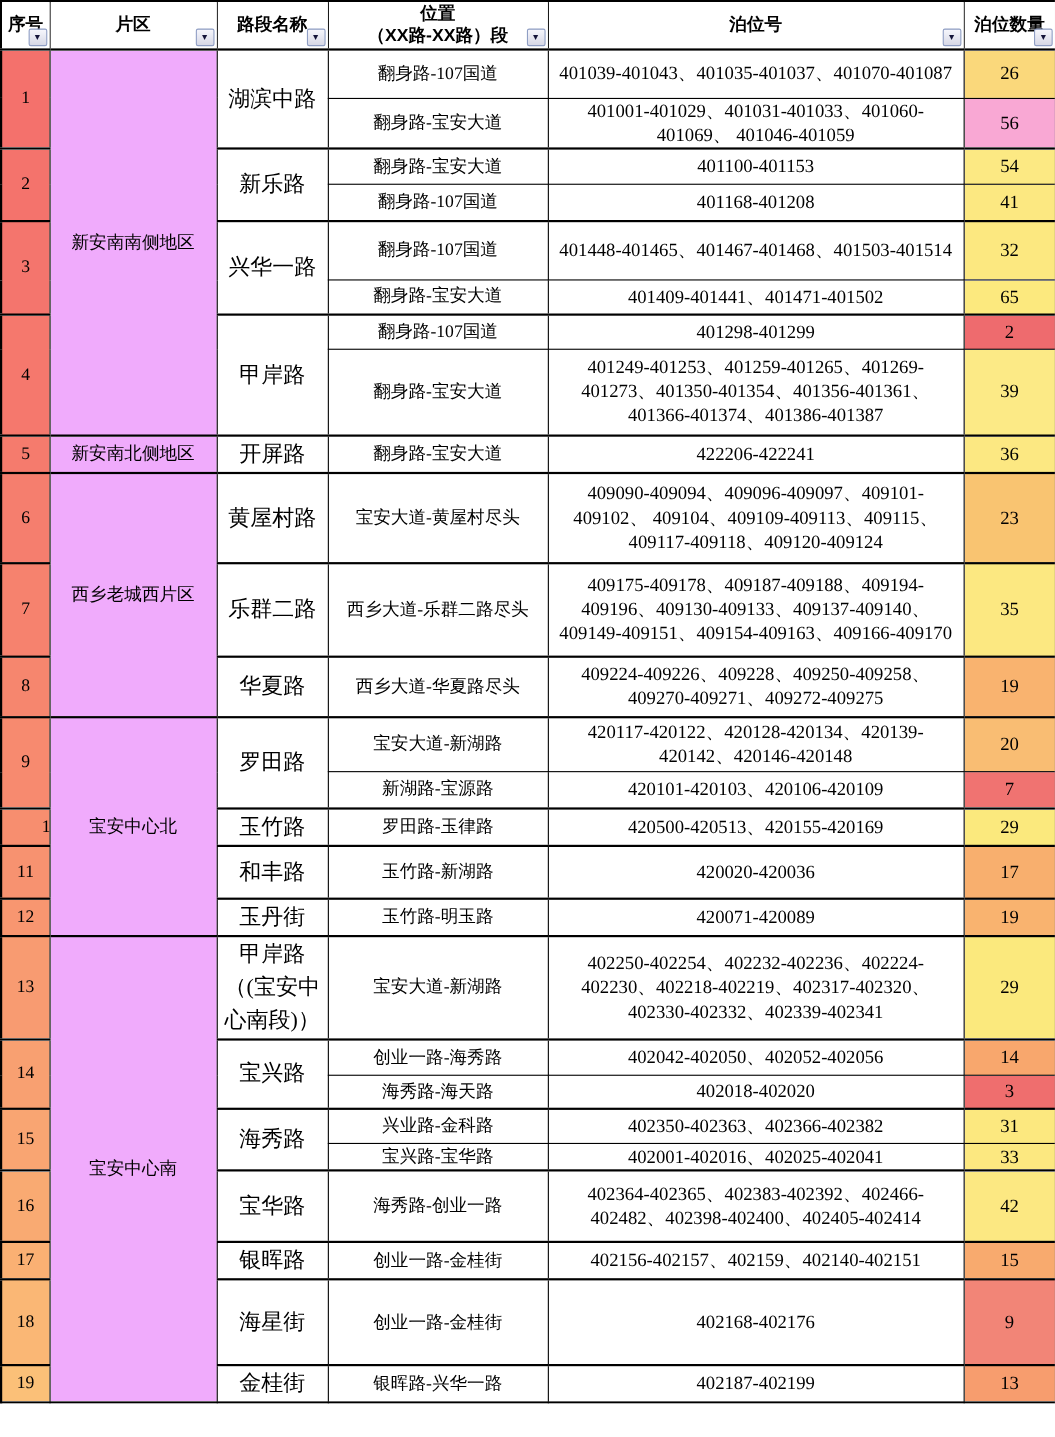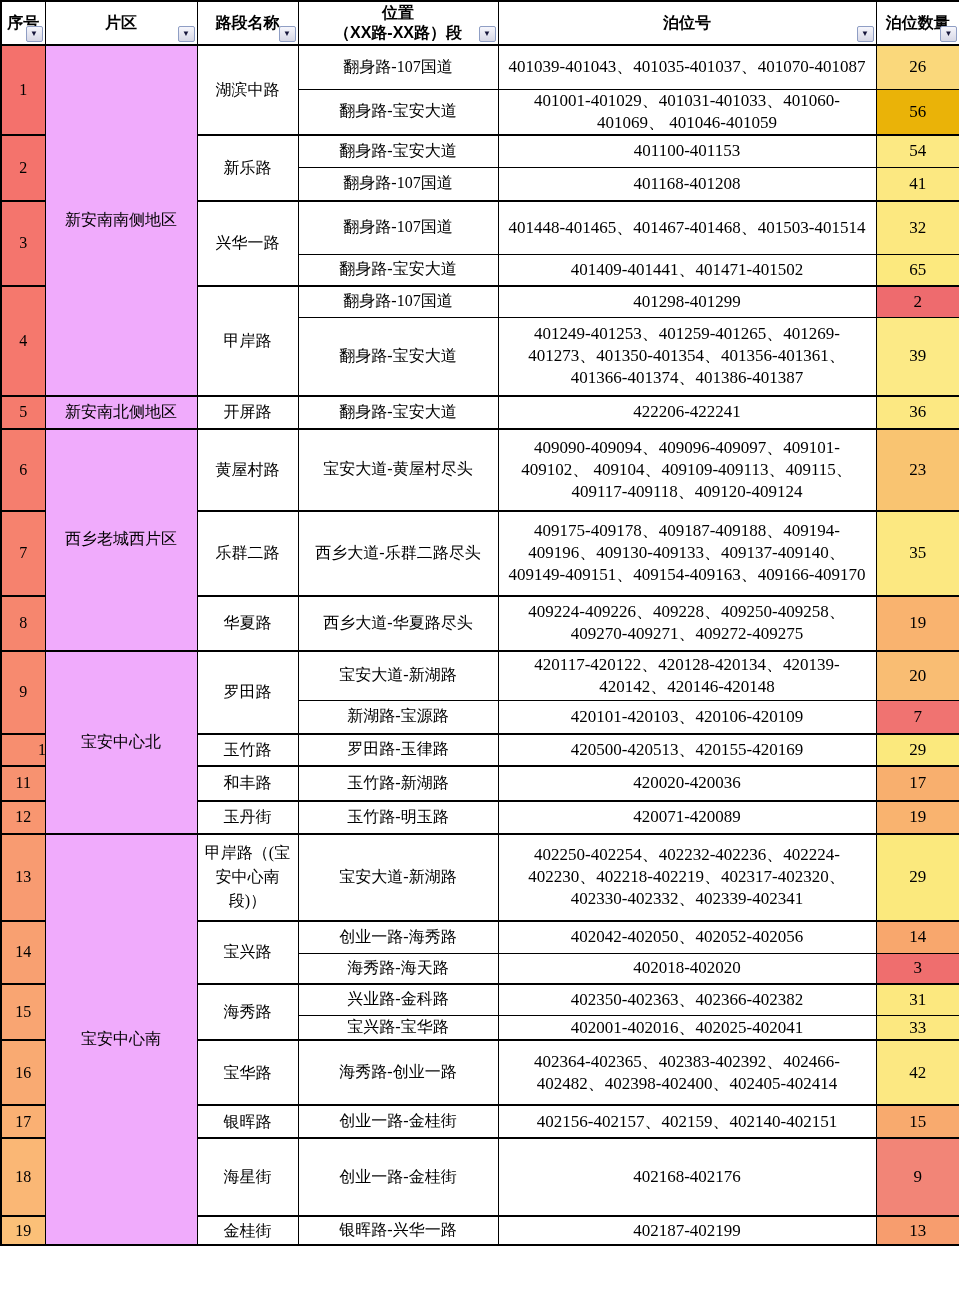--- a/index.html
+++ b/index.html
@@ -10,21 +10,21 @@
   table{border-collapse:collapse;table-layout:fixed;width:959px;border:2px solid #000;
         font-family:"Liberation Serif","DejaVu Serif",serif;color:#000;}
   th,td{border:1px solid #000;text-align:center;vertical-align:middle;
         padding:1px 4px;overflow:hidden;box-sizing:border-box;}
   thead tr{height:44px;}
   th{font-family:"Liberation Sans","DejaVu Sans",sans-serif;font-size:16px;font-weight:bold;
      position:relative;border-bottom:2px solid #000;background:#fff;line-height:1.25;}
   tr.group-start td{border-top:2px solid #000;}
   td.c-seq{font-size:16px;}
   td.c-area{font-size:16px;background:#f0abfc;}
-  td.c-road{font-size:16px;line-height:1.5;}
+  td.c-road{font-size:20px;line-height:1.5;}
   td.c-loc{font-size:16px;}
   td.c-berths{font-size:17px;line-height:22px;padding:0 6px;}
   td.c-count{font-size:17px;}
   .filter-btn{position:absolute;right:2px;bottom:2px;width:17px;height:16px;
               background:linear-gradient(#f6f6fc,#d7d8e6);border:1px solid #8f9ec4;
               border-radius:2px;display:flex;align-items:center;justify-content:center;
               padding:0;cursor:pointer;}
   .filter-btn .arrow{font-size:8px;color:#15153a;line-height:1;}
 </style>
 </head>
@@ -87,21 +87,21 @@
           <td class="c-seq" rowspan="2" style="background: rgb(244, 113, 108);">1</td>
           <td class="c-area" rowspan="8">新安南南侧地区</td>
           <td class="c-road" rowspan="2">湖滨中路</td>
           <td class="c-loc">翻身路-107国道</td>
           <td class="c-berths">401039-401043、401035-401037、401070-401087</td>
           <td class="c-count" style="background: rgb(250, 216, 123);">26</td>
         </tr>
         <tr style="height: 40px;">
           <td class="c-loc">翻身路-宝安大道</td>
           <td class="c-berths">401001-401029、401031-401033、401060-401069、 401046-401059</td>
-          <td class="c-count" style="background: #eab308;">56</td>
+          <td class="c-count" style="background: #f9a8d4;">56</td>
         </tr>
         <tr class="group-start" style="height: 33px;">
           <td class="c-seq" rowspan="2" style="background: rgb(244, 115, 108);">2</td>
           <td class="c-road" rowspan="2">新乐路</td>
           <td class="c-loc">翻身路-宝安大道</td>
           <td class="c-berths">401100-401153</td>
           <td class="c-count" style="background: rgb(252, 233, 131);">54</td>
         </tr>
         <tr style="height: 33px;">
           <td class="c-loc">翻身路-107国道</td>
@@ -175,21 +175,21 @@
           <td class="c-berths">420101-420103、420106-420109</td>
           <td class="c-count" style="background: rgb(240, 115, 113);">7</td>
         </tr>
         <tr class="group-start" style="height: 32px;">
           <td class="c-seq" style="background: rgb(247, 142, 111); padding-left: 36px;">10</td>
           <td class="c-road">玉竹路</td>
           <td class="c-loc">罗田路-玉律路</td>
           <td class="c-berths">420500-420513、420155-420169</td>
           <td class="c-count" style="background: rgb(251, 233, 125);">29</td>
         </tr>
-        <tr class="group-start" style="height: 35px;">
+        <tr class="group-start" style="height: 48px;">
           <td class="c-seq" style="background: rgb(247, 146, 112);">11</td>
           <td class="c-road">和丰路</td>
           <td class="c-loc">玉竹路-新湖路</td>
           <td class="c-berths">420020-420036</td>
           <td class="c-count" style="background: rgb(248, 175, 110);">17</td>
         </tr>
         <tr class="group-start" style="height: 33px;">
           <td class="c-seq" style="background: rgb(248, 150, 112); margin-top: 20px;">12</td>
           <td class="c-road">玉丹街</td>
           <td class="c-loc">玉竹路-明玉路</td>

